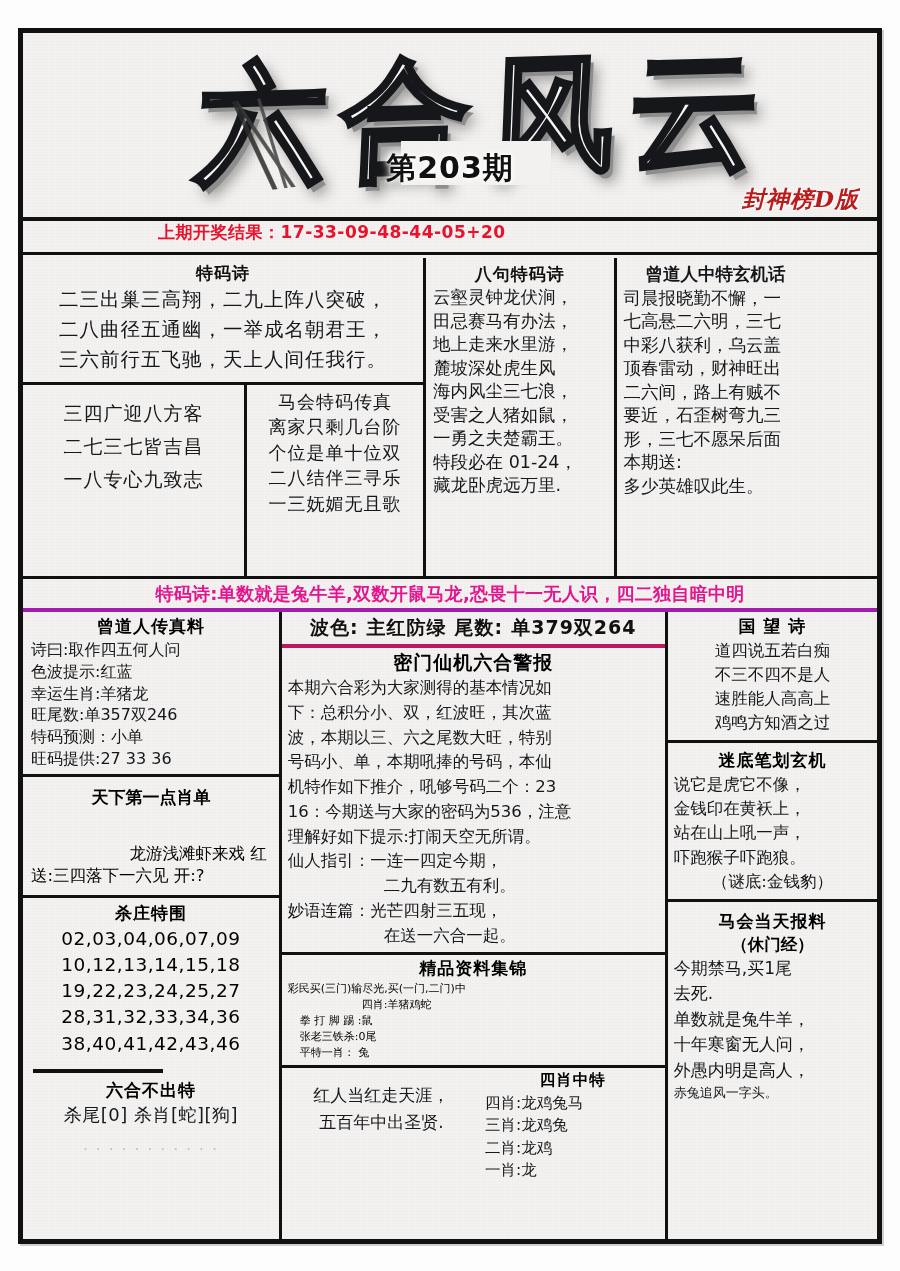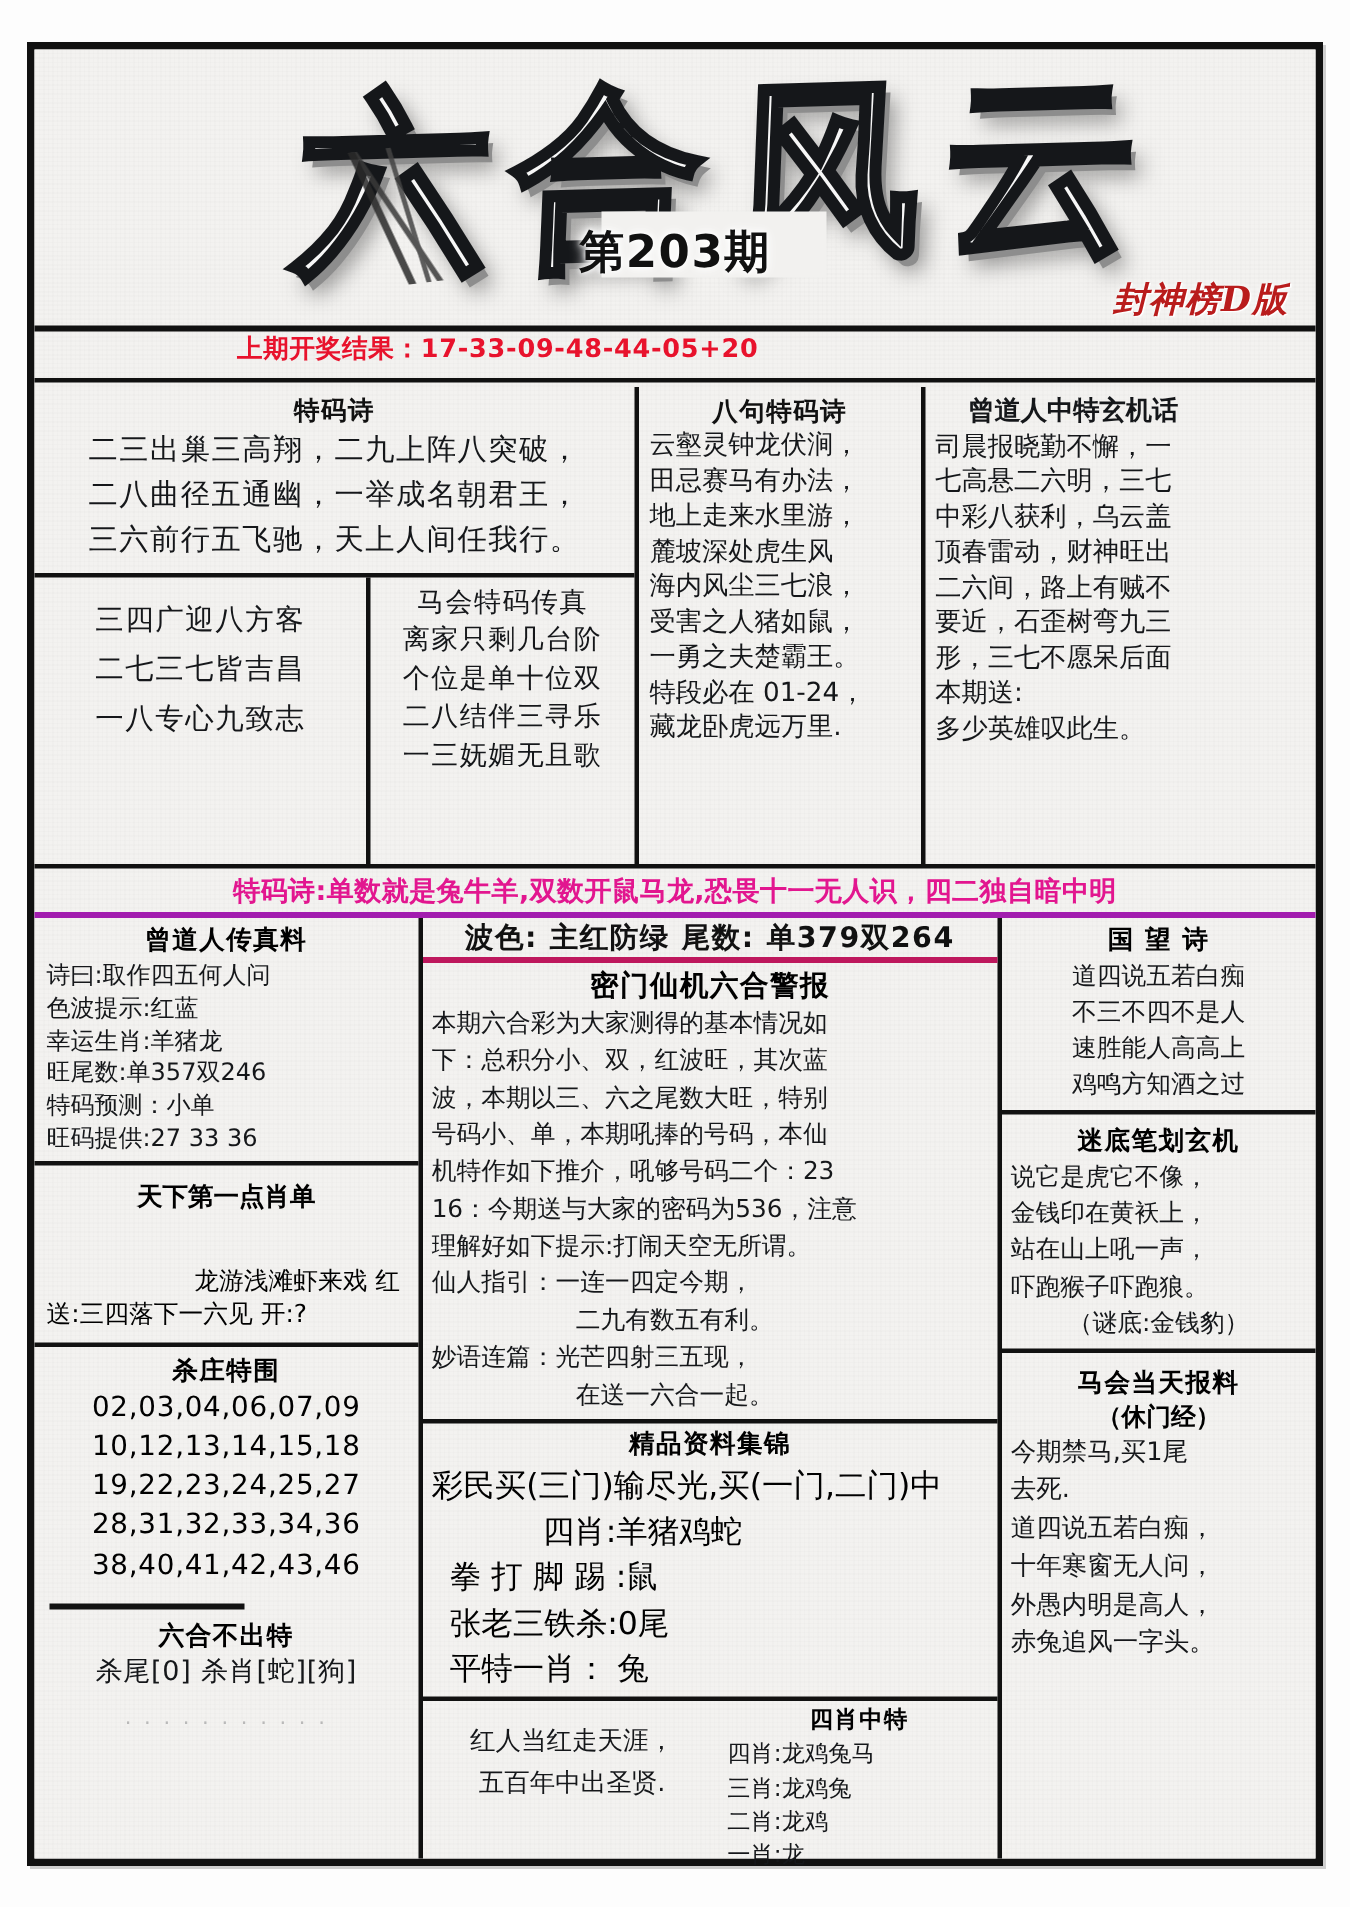--- a/index.html
+++ b/index.html
@@ -169,21 +169,21 @@
   .rline-l { text-align:left; }
 
   .tianxia { text-align:center; font-size:17px; font-weight:bold; margin-top:6px;}
   .tx-l1 { text-align:right; font-size:16.5px; margin-top: 34px; padding-right:4px;}
   .tx-l2 { text-align:left; font-size:16.5px; }
 
   .shazhuang-nums { font-size:18.5px; line-height:1.42; text-align:center; letter-spacing:.5px; }
 
   .divider-short { width: 130px; height: 0; border-top: 4px solid #111; margin: 8px 0 6px 10px; }
 
-  .jp-line { font-size: 21px; line-height:1.45; white-space:nowrap;}
+  .jp-line { font-size: 11px; line-height:1.45; white-space:nowrap;}
   .jp-ind { padding-left: 74px; }
 
   .bottom-m { display:flex; flex:1; }
   .bm-a { width: 52%; padding: 14px 6px 0; }
   .bm-a .rline { font-size: 17px; line-height:1.6; }
   .bm-b { flex:1; padding: 2px 4px 0; }
   .bm-b .kv { font-size: 15.5px; line-height: 1.44; }
   .bm-b .sec-h { font-size:15.5px; }
 
   .mahui-h2 { text-align:center; font-size:16.5px; font-weight:bold; }
@@ -364,22 +364,22 @@
           <div class="rline rline-l">站在山上吼一声，</div>
           <div class="rline rline-l">吓跑猴子吓跑狼。</div>
           <div class="rline">（谜底:金钱豹）</div>
         </div>
 
         <div class="sec" style="padding:8px 6px 4px;">
           <div class="sec-h">马会当天报料</div>
           <div class="mahui-h2">（休门经）</div>
           <div class="rline rline-l" style="font-size:17px;line-height:1.5;">今期禁马,买1尾</div>
           <div class="rline rline-l" style="font-size:17px;line-height:1.5;">去死.</div>
-          <div class="rline rline-l" style="font-size:17px;line-height:1.5;">道四说五若白痴，</div>
+          <div class="rline rline-l" style="font-size:17px;line-height:1.5;">单数就是兔牛羊，</div>
           <div class="rline rline-l" style="font-size:17px;line-height:1.5;">十年寒窗无人问，</div>
           <div class="rline rline-l" style="font-size:17px;line-height:1.5;">外愚内明是高人，</div>
-          <div class="rline rline-l" style="font-size:17px;line-height:1.5;">赤兔追风一字头。</div>
+          <div class="rline rline-l" style="font-size:13px;line-height:1.5;">赤兔追风一字头。</div>
         </div>
       </div>
     </div>
 
   </div>
 </div>
 
 </body></html>

